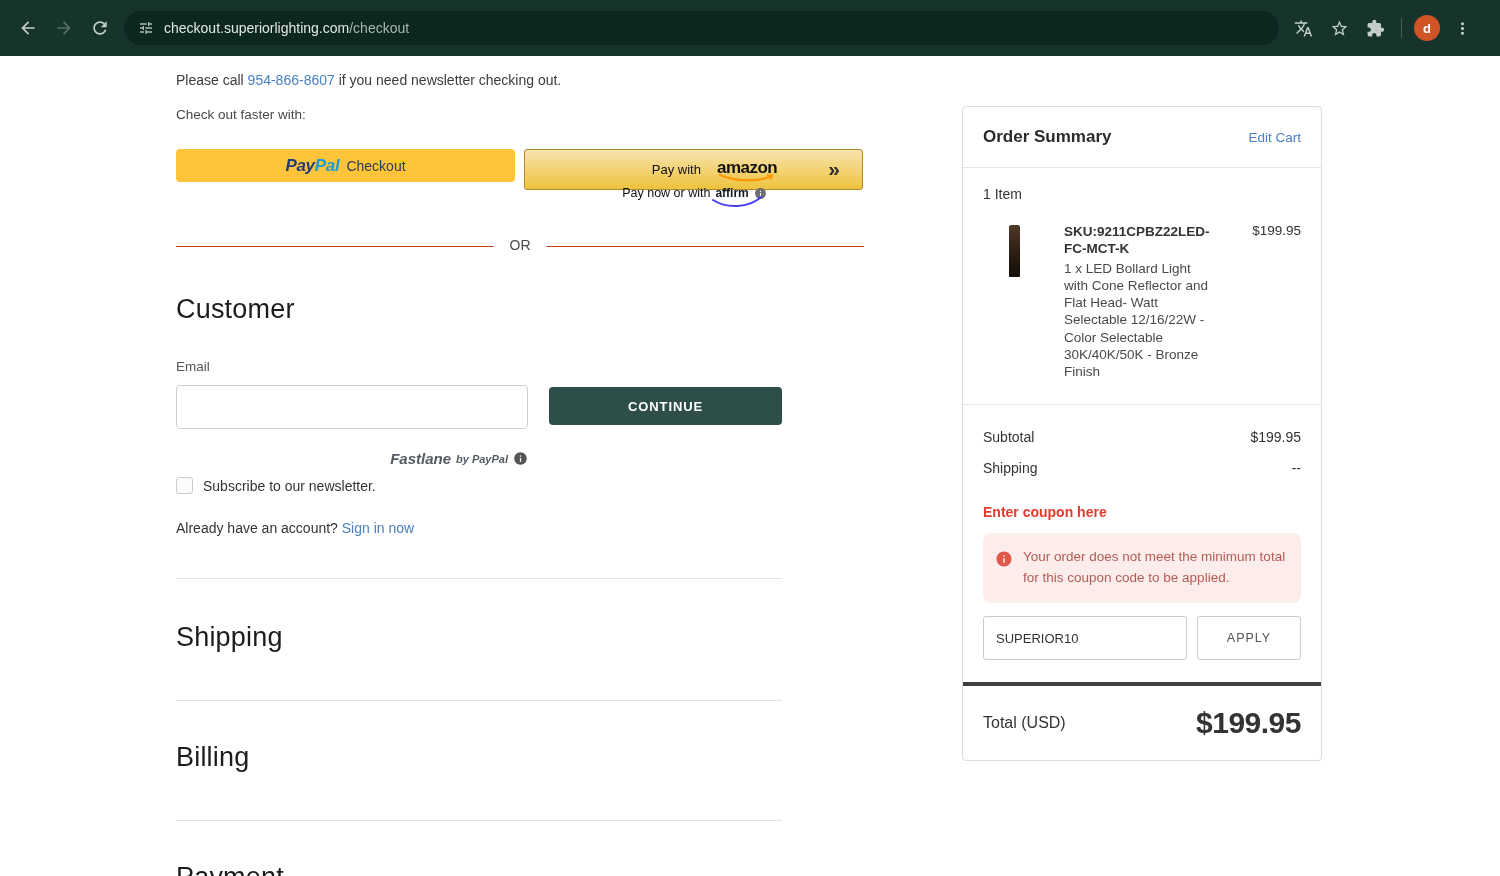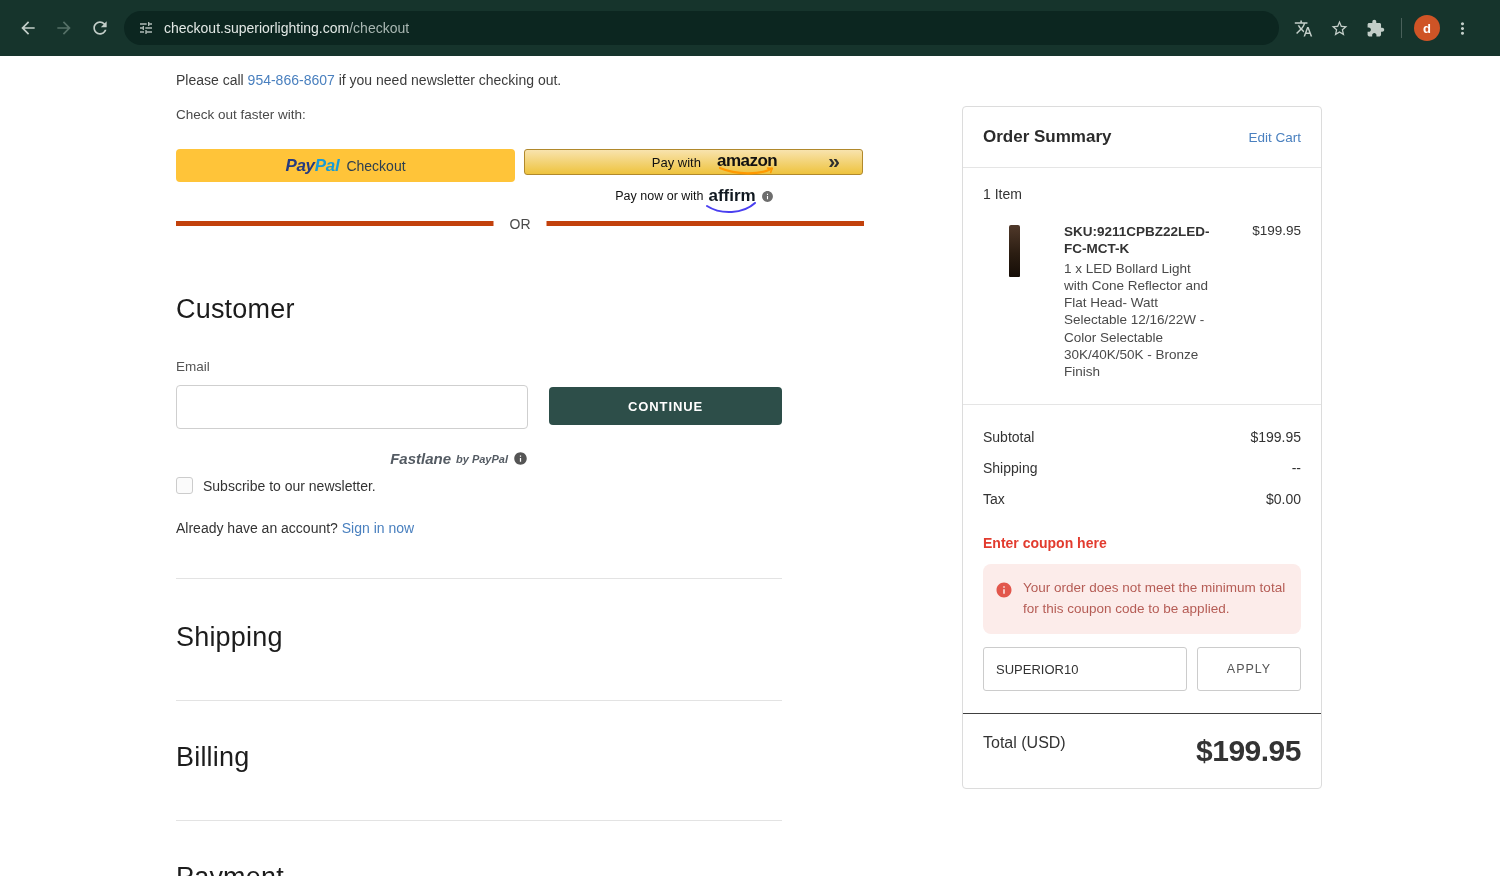--- a/index.html
+++ b/index.html
@@ -28,32 +28,32 @@
   .link { color:#4a80bf; text-decoration:none; cursor:pointer; }
 
   .assist { top:16px; font-size:14px; color:#3c3c3c; margin:0; }
   .faster { top:51px; font-size:13.5px; color:#4a4a4a; margin:0; }
 
   .pay-row { top:93px; display:flex; gap:9px; }
   .paypal-btn { width:339px; height:33px; background:#ffc439; border:none; border-radius:4px; display:flex; align-items:center; justify-content:center; gap:7px; cursor:pointer; }
   .pp-logo { font-style:italic; font-weight:800; font-size:17px; letter-spacing:-.3px; }
   .pp-pay { color:#253b80; } .pp-pal { color:#179bd7; }
   .pp-label { color:#2c3e50; font-size:14px; }
-  .amazon-btn { width:339px; height:26px; background:linear-gradient(#f8e3ae,#eec33e); border:1px solid #b1892c; border-radius:3px; position:relative; display:flex; align-items:center; justify-content:center; gap:6px; cursor:pointer;padding-left:48px; }
+  .amazon-btn { width:339px; height:41px; background:linear-gradient(#f8e3ae,#eec33e); border:1px solid #b1892c; border-radius:3px; position:relative; display:flex; align-items:center; justify-content:center; gap:6px; cursor:pointer;padding-left:48px; }
   .amz-prefix { font-size:13px; color:#111; }
   .amz-logo { position:relative; font-weight:700; font-size:17px; color:#111; letter-spacing:-.5px; line-height:1; top:-2px;margin-left:10px; }
   .amz-smile { position:absolute; left:1px; bottom:-6px; width:58px; height:9px; }
   .amz-chevron { position:absolute; right:22px; top:50%; transform:translateY(-56%); font-size:21px; font-weight:700; color:#2f2f2f; }
 
   .affirm-note { top:130px; left:349px; width:339px; display:flex; align-items:center; justify-content:center; gap:5px; font-size:12.5px; color:#111; }
-  .affirm-brand { font-weight:800; font-size:17px; position:relative; color:#101820; }
+  .affirm-brand { font-weight:800; font-size:12px; position:relative; color:#101820; }
   .affirm-swoosh { position:absolute; left:-4px; bottom:-8px; width:52px; height:12px; }
   .info-sm { width:13px; height:13px; fill:#6d6d6d; flex:none; }
 
-  .or-divider { top:165px; width:688px; border-top:5px solid #c2410c; }
+  .or-divider { top:190px; width:688px; border-top:1px solid #c2410c; }
   .or-label { position:absolute; top:-10px; left:50%; transform:translateX(-50%); background:#fff; padding:0 16px; font-size:14px; color:#4a4a4a; }
 
   .h-big { font-size:27px; font-weight:400; color:#1c1c1c; margin:0; letter-spacing:.2px; }
   .customer-h { top:238px; }
   .email-label { top:303px; font-size:13.5px; color:#555; margin:0; }
   .email-input { top:329px; width:352px; height:44px; border:1px solid #cfcfcf; border-radius:4px; padding:0 12px; font-size:14px; color:#333; position:absolute; left:0; }
   .continue-btn { top:331px; left:373px; width:233px; height:38px; position:absolute; background:#2d4e49; color:#ffffff; border:none; border-radius:4px; font-size:13px; font-weight:700; letter-spacing:.9px; cursor:pointer; font-family:inherit; }
   .fastlane { top:394px; width:352px; display:flex; align-items:center; justify-content:flex-end; gap:5px; }
   .fl-brand { font-weight:800; font-style:italic; font-size:15px; color:#545b63; }
   .fl-by { font-weight:700; font-style:italic; font-size:11px; color:#545b63; }
@@ -81,21 +81,21 @@
   .item-price { margin-left:auto; font-size:13.5px; color:#333; }
   .card-totals { border-top:1px solid #e5e5e5; padding:16px 20px 22px; }
   .t-row { display:flex; justify-content:space-between; font-size:14px; color:#333; padding:7.5px 0; }
   .coupon-prompt { color:#e23b2e; font-weight:700; font-size:14px; margin-top:21px; cursor:pointer; }
   .coupon-error { margin-top:13px; background:#fcecea; border-radius:8px; padding:14px 12px; display:flex; gap:10px; }
   .err-icon { width:18px; height:18px; fill:#e2574c; flex:none; margin-top:3px; }
   .err-text { font-size:13.5px; color:#b55c55; line-height:1.55; }
   .coupon-row { margin-top:13px; display:flex; gap:10px; }
   .coupon-input { flex:1; height:44px; border:1px solid #ccc; border-radius:3px; padding:0 12px; font-size:13px; color:#333; font-family:inherit; }
   .apply-btn { width:104px; height:44px; background:#fff; border:1px solid #ccc; border-radius:3px; font-size:12.5px; letter-spacing:1px; color:#555; cursor:pointer; font-family:inherit; }
-  .card-footer { border-top:1px solid #404040; padding:20px; display:flex; justify-content:space-between; align-items:flex-start; }
+  .card-footer { border-top:4px solid #404040; padding:20px; display:flex; justify-content:space-between; align-items:center; }
   .total-label { font-size:16px; color:#333; }
   .total-value { font-size:30px; font-weight:700; color:#333; letter-spacing:-.5px; }
 </style>
 </head>
 <body>
 
 <div class="viewport">
 
   <header class="browser-bar">
     <button class="nav-btn">
@@ -234,24 +234,20 @@
 
       <div class="card-totals">
         <div class="t-row">
           <span>Subtotal</span>
           <span>$199.95</span>
         </div>
         <div class="t-row">
           <span>Shipping</span>
           <span>--</span>
         </div>
-        <div class="t-row">
-          <span>Tax</span>
-          <span>$0.00</span>
-        </div>
 
         <div class="coupon-prompt">Enter coupon here</div>
 
         <div class="coupon-error">
           <svg class="err-icon" viewBox="0 0 24 24">
               <path d="M12 2C6.48 2 2 6.48 2 12s4.48 10 10 10 10-4.48 10-10S17.52 2 12 2zm1 15h-2v-6h2v6zm0-8h-2V7h2v2z"></path>
             </svg>
           <div class="err-text">Your order does not meet the minimum total for this coupon code to be applied.</div>
         </div>
 

